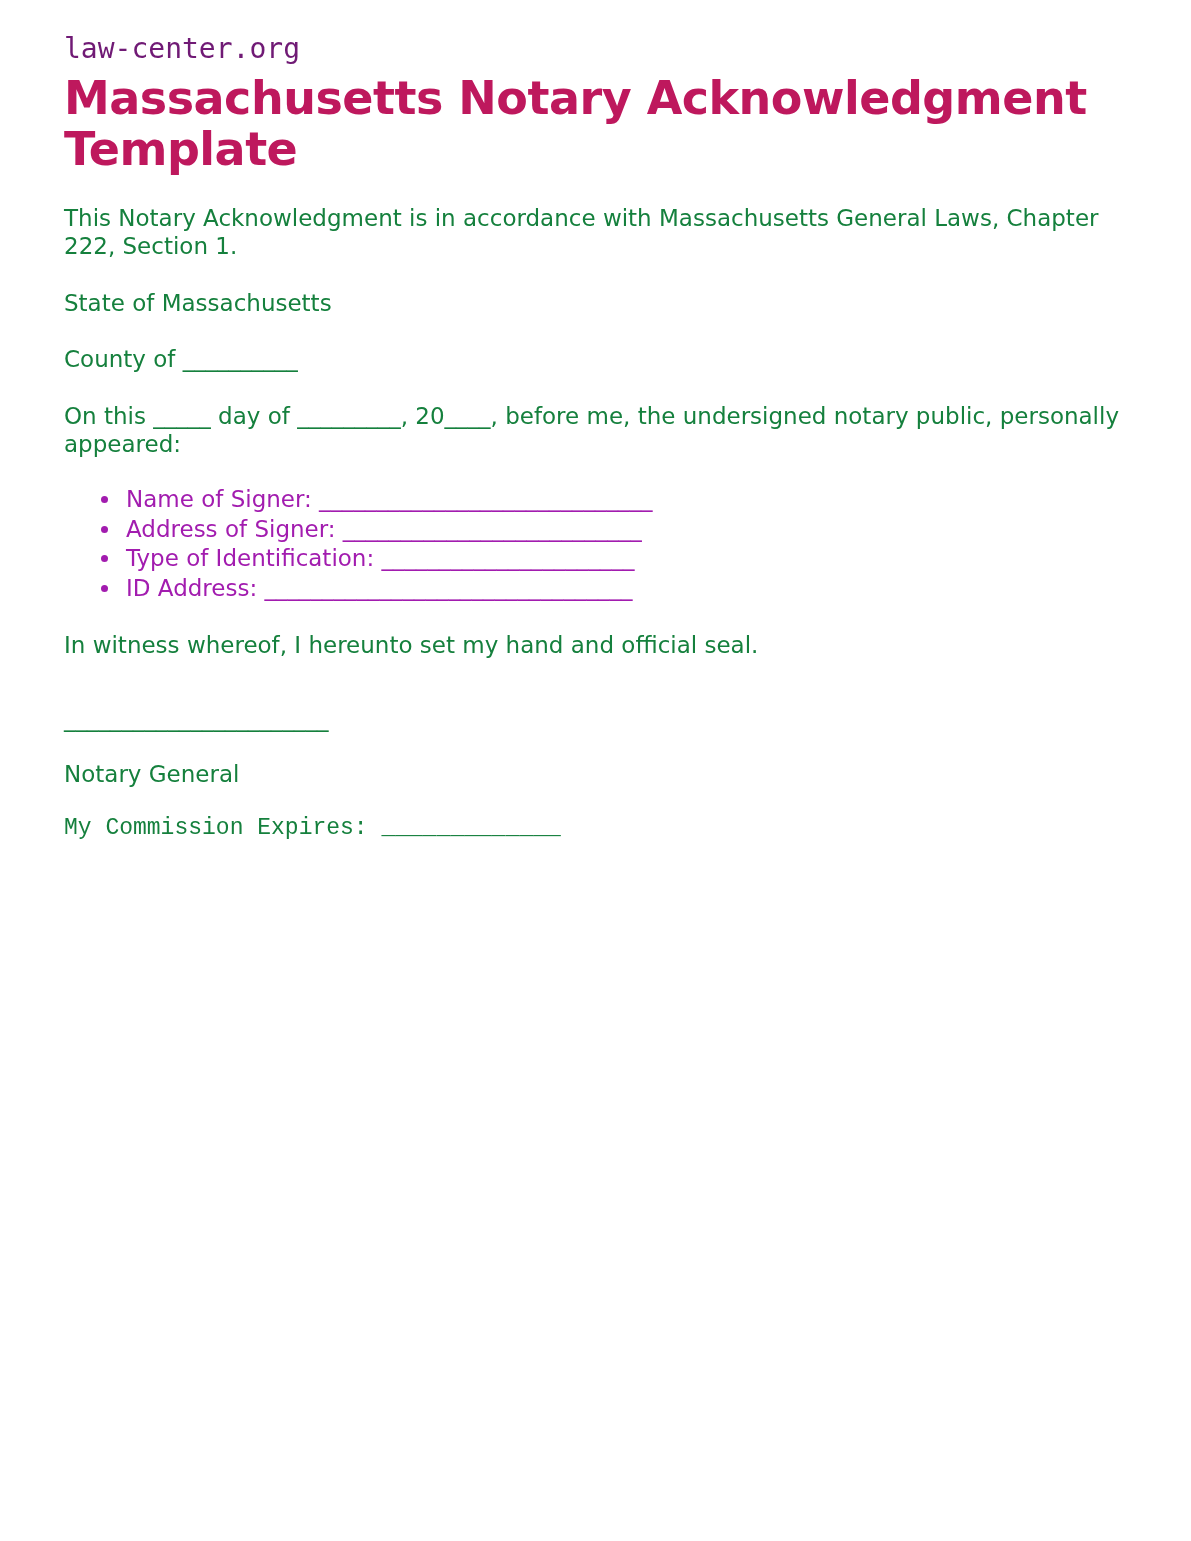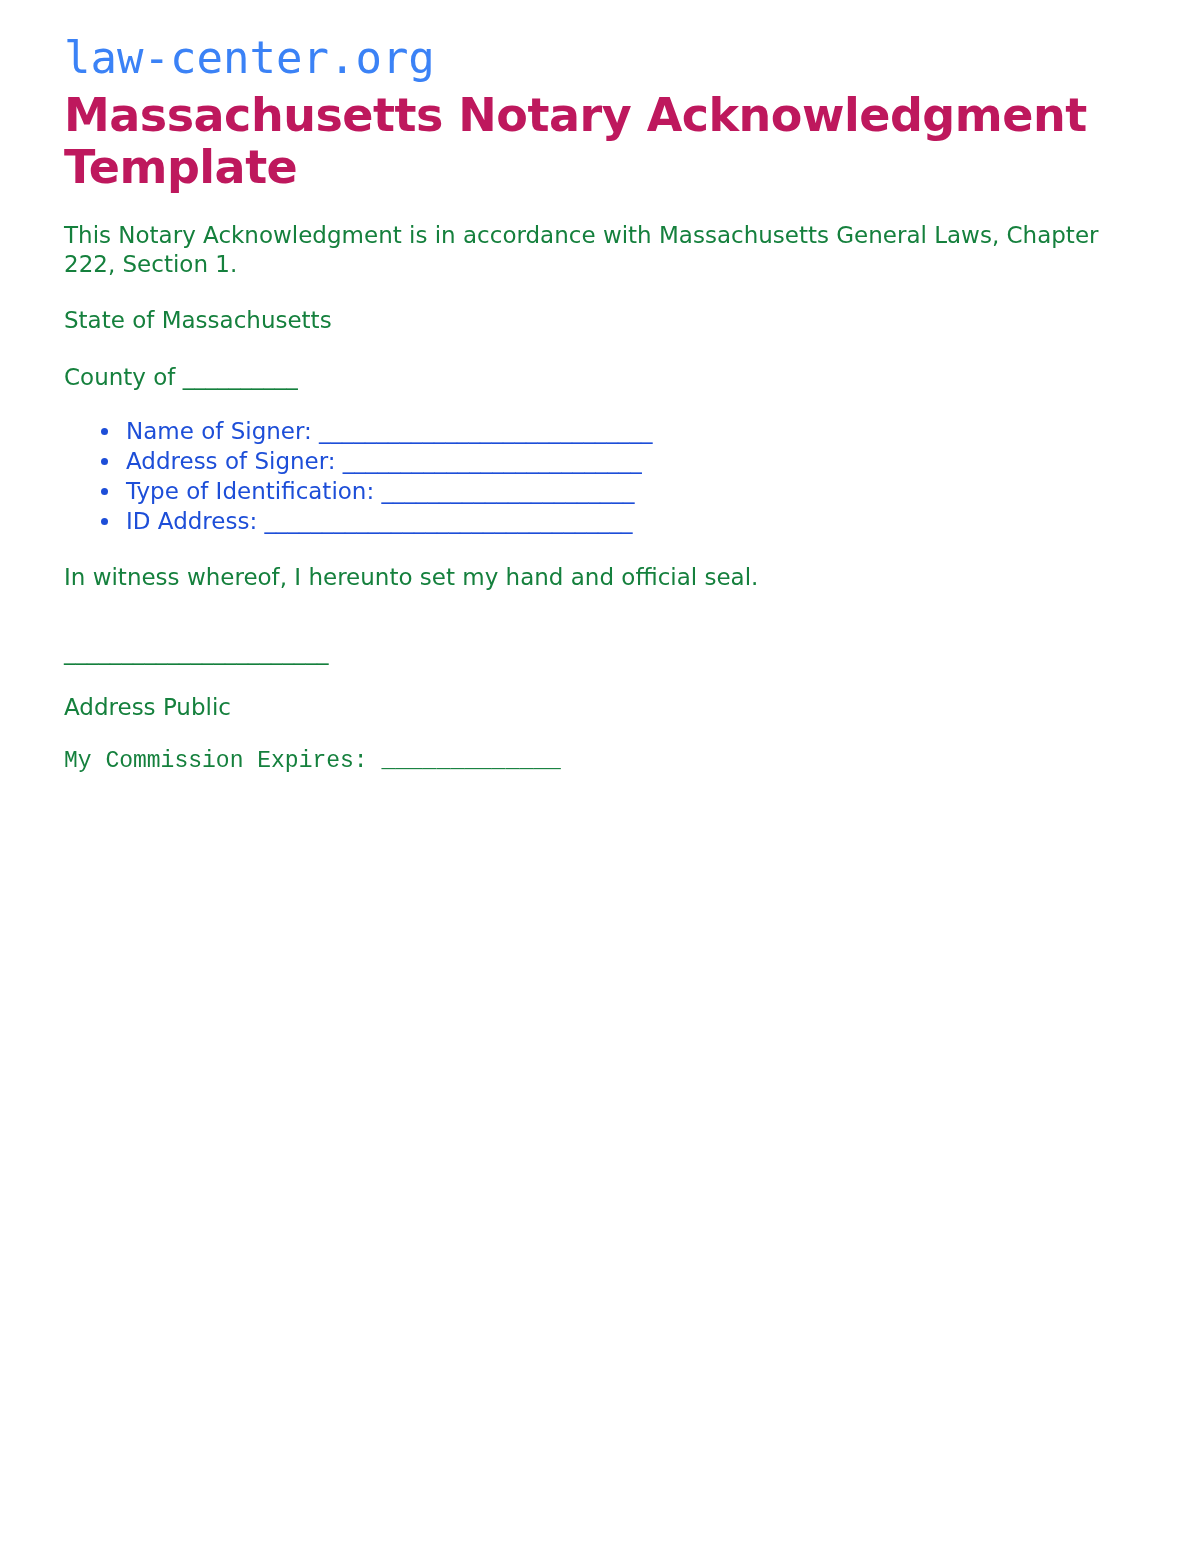--- a/index.html
+++ b/index.html
@@ -13,24 +13,24 @@
     height: 1541px;
     background: #ffffff;
     color: #161616;
     font-family: "DejaVu Sans", sans-serif;
     box-sizing: border-box;
     padding: 34px 64px 0 64px;
     overflow: hidden;
   }
   .logo {
     font-family: "DejaVu Sans Mono", monospace;
-    font-size: 44px;
+    font-size: 28px;
     line-height: 1.1;
     font-weight: 400;
-    color: #3b82f6;
+    color: #701a75;
     letter-spacing: 0px;
     white-space: nowrap;
   }
   h1.title {
     font-family: "DejaVu Sans", sans-serif;
     font-size: 46px;
     line-height: 1.12;
     font-weight: bold;
     color: #be185d;
     margin: 8px 0 0 0;
@@ -47,21 +47,21 @@
   ul.signer-list {
     margin: 26px 0 0 0;
     padding: 0 0 0 58px;
     max-width: 1055px;
   }
   ul.signer-list li {
     font-size: 23px;
     line-height: 1.25;
     margin: 0 0 1px 0;
     padding-left: 4px;
-    color: #1d4ed8;
+    color: #a21caf;
   }
   .sig-line {
     margin-top: 46px;
   }
   .notary-label {
     margin-top: 26px;
   }
   .commission {
     margin-top: 26px;
     font-family: Liberation Mono, monospace;
@@ -75,30 +75,31 @@
   <div class="logo">law-center.org</div>
 
   <h1 class="title">Massachusetts Notary Acknowledgment Template</h1>
 
   <p class="body-text">This Notary Acknowledgment is in accordance with Massachusetts General Laws, Chapter 222, Section 1.</p>
 
   <p class="body-text">State of Massachusetts</p>
 
   <p class="body-text">County of __________</p>
 
+  <p class="body-text">On this _____ day of _________, 20____, before me, the undersigned notary public, personally appeared:</p>
 
   <ul class="signer-list">
     <li>Name of Signer: _____________________________</li>
     <li>Address of Signer: __________________________</li>
     <li>Type of Identification: ______________________</li>
     <li>ID Address: ________________________________</li>
   </ul>
 
 
   <p class="body-text">In witness whereof, I hereunto set my hand and official seal.</p>
 
   <p class="body-text sig-line">_______________________</p>
 
-  <p class="body-text notary-label">Address Public</p>
+  <p class="body-text notary-label">Notary General</p>
 
   <p class="body-text commission">My Commission Expires: _____________</p>
 
 </div>
 
 </body></html>

